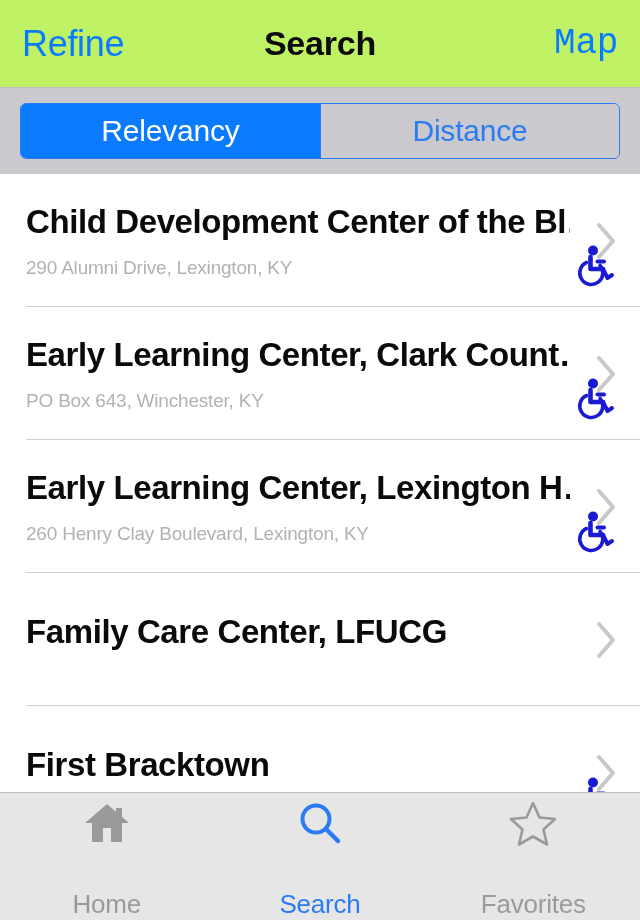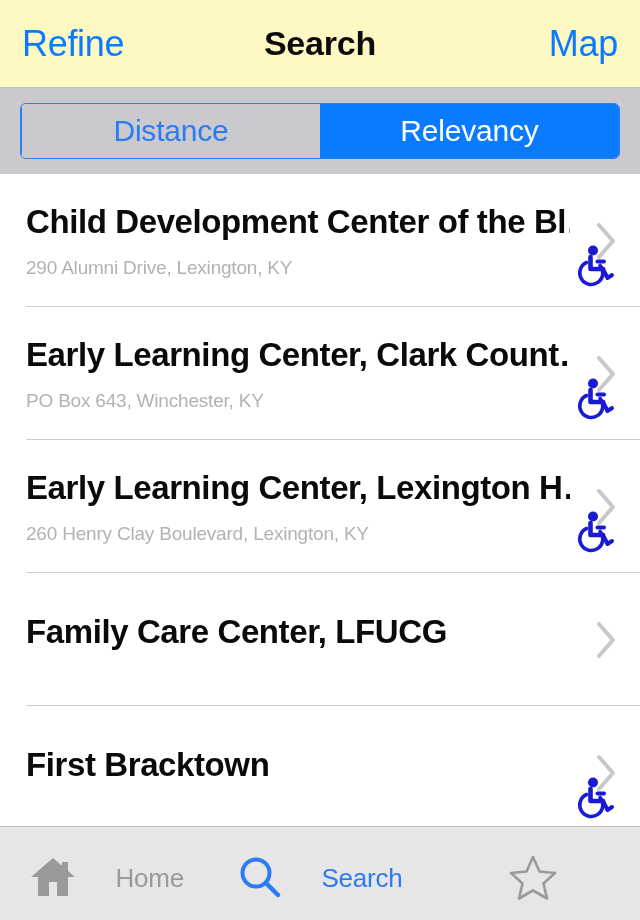--- a/index.html
+++ b/index.html
@@ -13,37 +13,37 @@
     position:relative;
     width:640px; height:920px;
     display:flex; flex-direction:column;
     background:#ffffff;
   }
 
   
   .navbar {
     height:88px;
     flex:0 0 88px;
-    background:#fef9c3;
+    background:#bef264;
     display:flex; align-items:center;
     padding:0 22px;
     position:relative;
     border-bottom:1px solid #bfbfbf;
   }
   .nav-btn {
     font-size:36px;
     color:#0a7bff;
     letter-spacing:-0.3px;
     white-space:nowrap;
     cursor:pointer;
     background:none; border:none;
     font-family:"Liberation Sans", sans-serif;
   }
   .nav-left  { margin-right:auto; }
-  .nav-right { margin-left:auto; }
+  .nav-right { margin-left:auto;font-family:Liberation Mono, monospace; }
   .nav-title {
     position:absolute;
     left:0; right:0;
     text-align:center;
     font-size:34px;
     font-weight:bold;
     color:#0b0b0b;
     letter-spacing:-0.2px;
     pointer-events:none;
   }
@@ -131,21 +131,21 @@
 
   
   .tabbar {
     flex:0 0 94px;
     background:#e6e6e6;
     border-top:1px solid #bdbdbd;
     display:flex;
   }
   .tab {
     flex:1 1 33.333%;
-    display:flex; flex-direction:row;
+    display:flex; flex-direction:column;
     align-items:center; justify-content:center;
     cursor:pointer;
     padding-top:6px;
     background:none; border:none;
     font-family:"Liberation Sans", sans-serif;
     gap:38px;
   }
   .tab-ico { height:48px; display:flex; align-items:center; justify-content:center; }
   .tab-label {
     font-size:26px;
@@ -161,22 +161,22 @@
 <div class="phone">
 
   <div class="navbar">
     <button class="nav-btn nav-left">Refine</button>
     <div class="nav-title">Search</div>
     <button class="nav-btn nav-right">Map</button>
   </div>
 
   <div class="seg-band">
     <div class="segmented">
+      <button class="seg on">Relevancy</button>
       <button class="seg off">Distance</button>
-      <button class="seg on">Relevancy</button>
     </div>
   </div>
 
   <div class="list">
 
     <div class="row">
       <div class="row-title">Child Development Center of the Bl…</div>
       <div class="row-sub">290 Alumni Drive, Lexington, KY</div>
       <span class="chevron">
         <svg width="22" height="38" viewBox="0 0 22 38">
@@ -282,17 +282,18 @@
       </span>
       <span class="tab-label">Search</span>
     </button>
 
     <button class="tab inactive">
       <span class="tab-ico">
         <svg width="48" height="46" viewBox="0 0 48 46">
           <path d="M24 3 L30.5 17.5 L46 19 L34.5 29.5 L38 44.5 L24 36.5 L10 44.5 L13.5 29.5 L2 19 L17.5 17.5 Z" fill="none" stroke="#9a9a9a" stroke-width="2.6" stroke-linejoin="round"></path>
         </svg>
       </span>
+      <span class="tab-label">Favorites</span>
     </button>
 
   </div>
 
 </div>
 
 </body></html>

